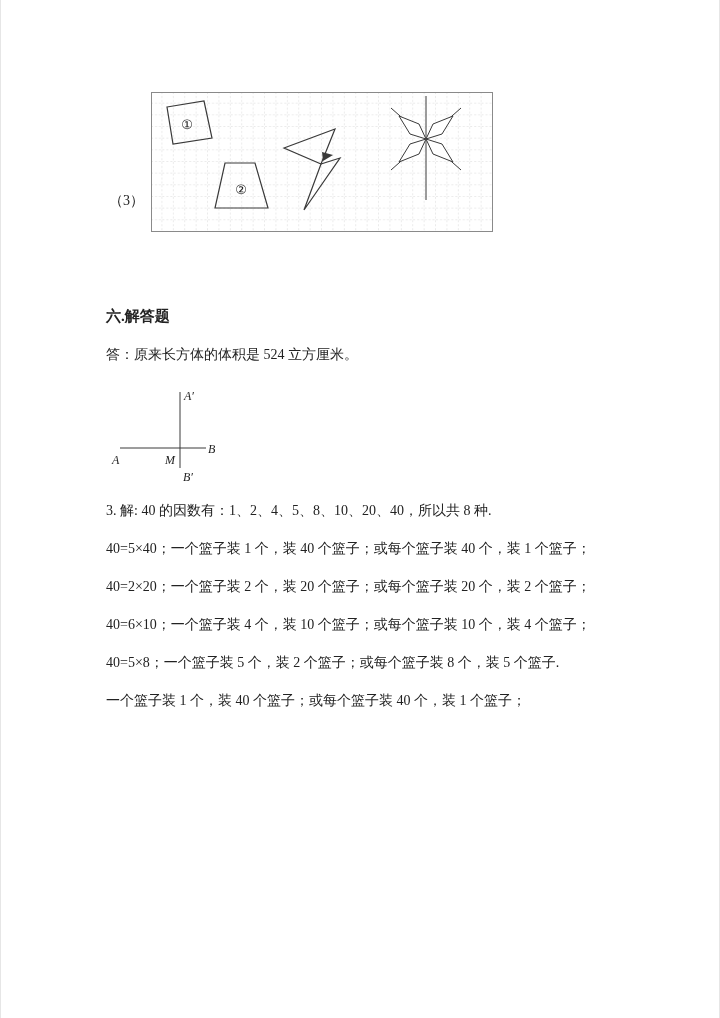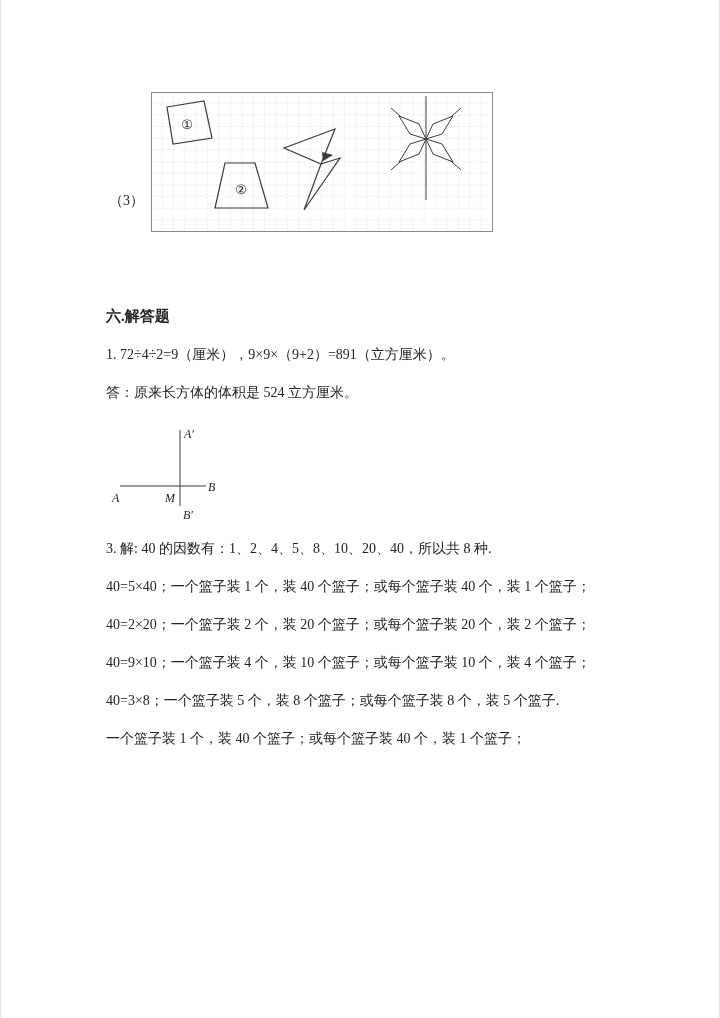--- a/index.html
+++ b/index.html
@@ -77,34 +77,33 @@
       <polygon points="275,47 291,42 302,24 282,32" fill="#ffffff"></polygon>
       <polygon points="275,47 259,42 248,24 268,32" fill="#ffffff"></polygon>
       <polygon points="275,47 291,52 302,70 282,62" fill="#ffffff"></polygon>
       <polygon points="275,47 259,52 248,70 268,62" fill="#ffffff"></polygon>
     </g>
   </svg>
 
   <div class="content">
     <div class="heading">六.解答题</div>
 
-    <p>1. 72÷4÷2=9（厘米），9×9×（9+2）=891（立方厘米）。</p>
     <p>答：原来长方体的体积是 524 立方厘米。</p>
 
     <svg class="diagram2" width="120" height="100" viewBox="0 0 120 100" xmlns="http://www.w3.org/2000/svg">
       <line x1="12" y1="64" x2="98" y2="64" stroke="#3a3a3a" stroke-width="1"></line>
       <line x1="72" y1="8" x2="72" y2="84" stroke="#3a3a3a" stroke-width="1"></line>
       <text class="dlabel" x="76" y="16">A′</text>
       <text class="dlabel" x="4" y="80">A</text>
       <text class="dlabel" x="57" y="80">M</text>
       <text class="dlabel" x="100" y="69">B</text>
       <text class="dlabel" x="75" y="97">B′</text>
     </svg>
 
     <p>3. 解: 40 的因数有：1、2、4、5、8、10、20、40，所以共 8 种.</p>
     <p>40=5×40；一个篮子装 1 个，装 40 个篮子；或每个篮子装 40 个，装 1 个篮子；</p>
     <p>40=2×20；一个篮子装 2 个，装 20 个篮子；或每个篮子装 20 个，装 2 个篮子；</p>
-    <p>40=9×10；一个篮子装 4 个，装 10 个篮子；或每个篮子装 10 个，装 4 个篮子；</p>
-    <p>40=3×8；一个篮子装 5 个，装 8 个篮子；或每个篮子装 8 个，装 5 个篮子.</p>
+    <p>40=6×10；一个篮子装 4 个，装 10 个篮子；或每个篮子装 10 个，装 4 个篮子；</p>
+    <p>40=5×8；一个篮子装 5 个，装 2 个篮子；或每个篮子装 8 个，装 5 个篮子.</p>
     <p>一个篮子装 1 个，装 40 个篮子；或每个篮子装 40 个，装 1 个篮子；</p>
   </div>
 
 </div>
 
 </body></html>

